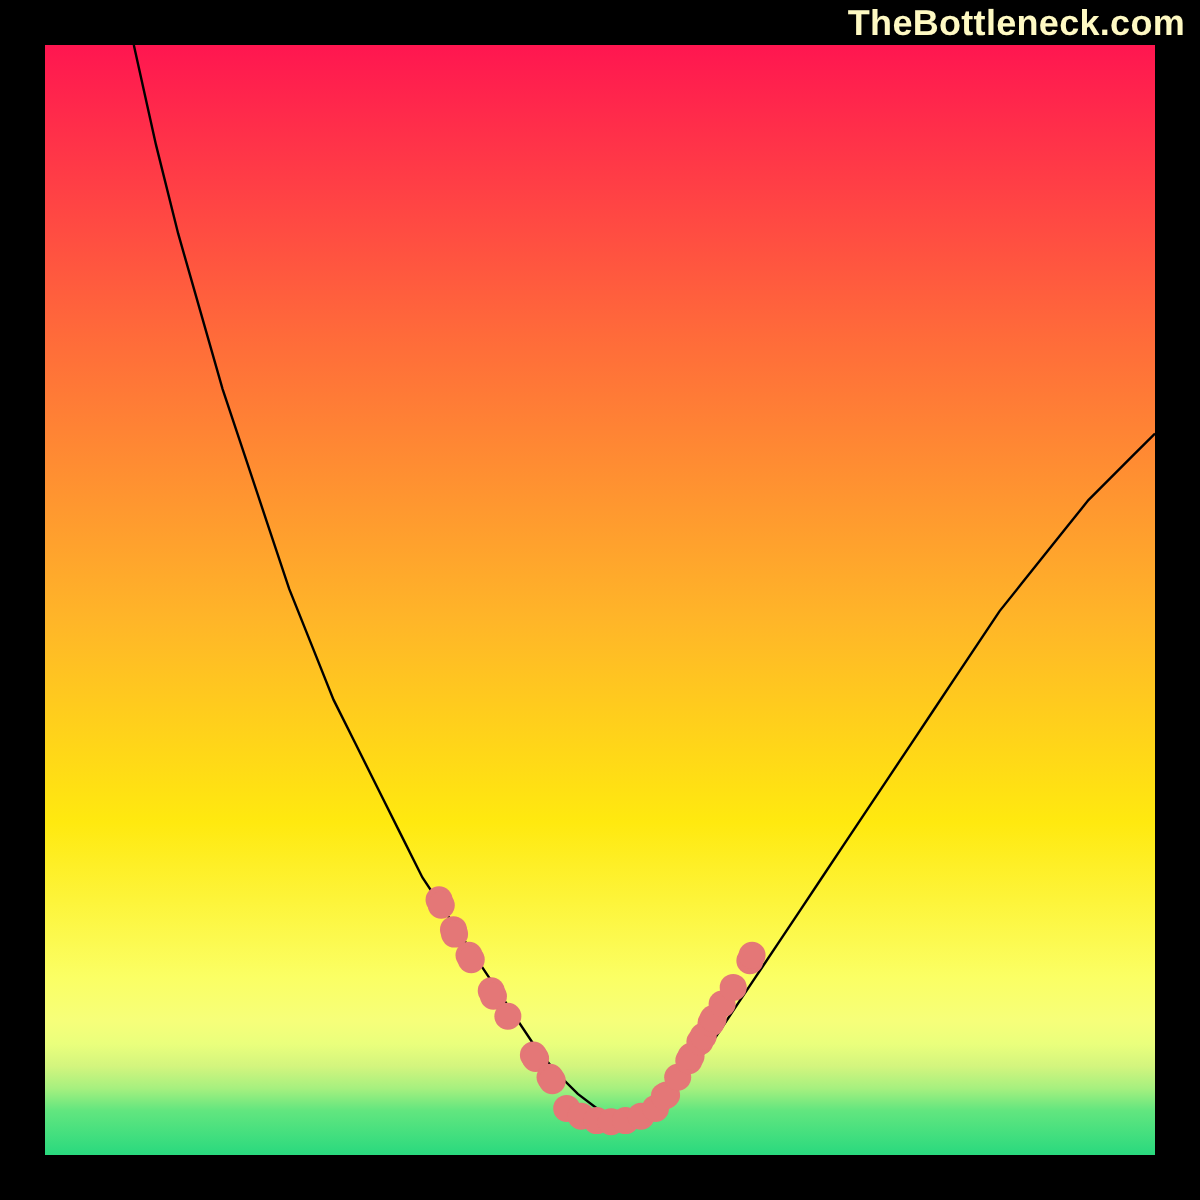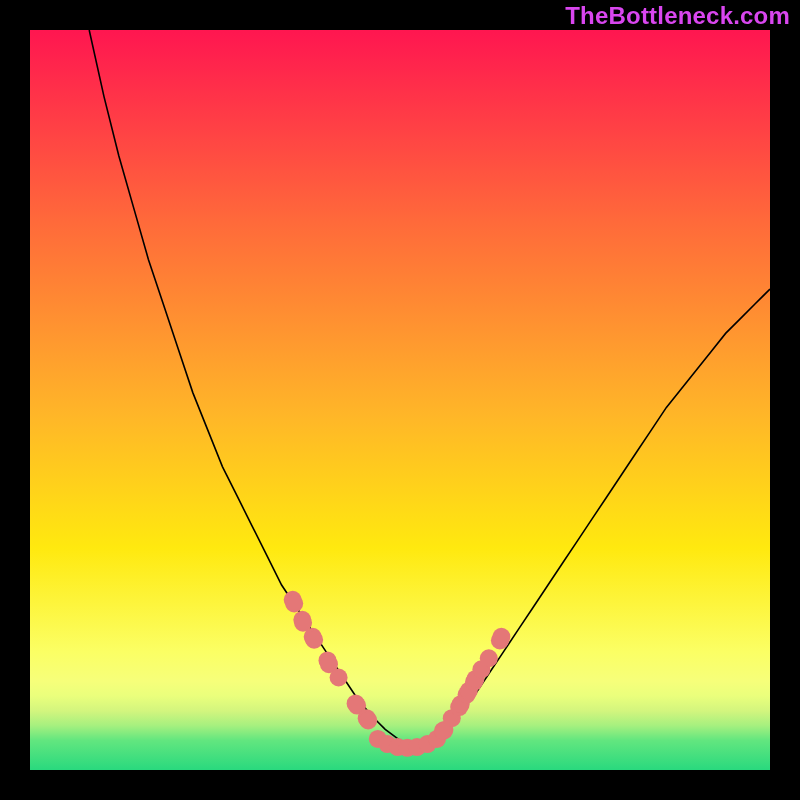--- a/index.html
+++ b/index.html
@@ -25,21 +25,21 @@
     width: 740px;
     height: 740px;
   }
   .watermark {
     position: absolute;
     top: 2px;
     right: 10px;
     font-family: Arial, Helvetica, sans-serif;
     font-size: 24px;
     font-weight: bold;
-    color: #d946ef;
+    color: #fef9c3;
     letter-spacing: 0.2px;
   }
   svg {
     display: block;
   }
 </style>
 </head>
 <body>
 
 <div class="frame">

